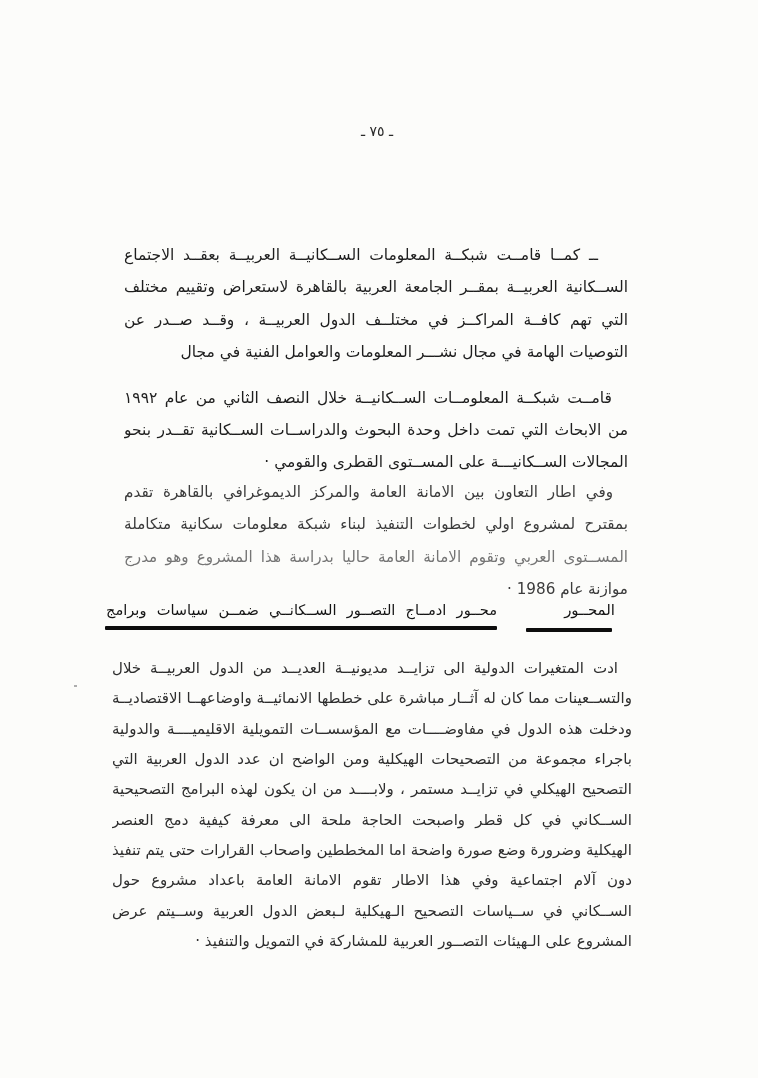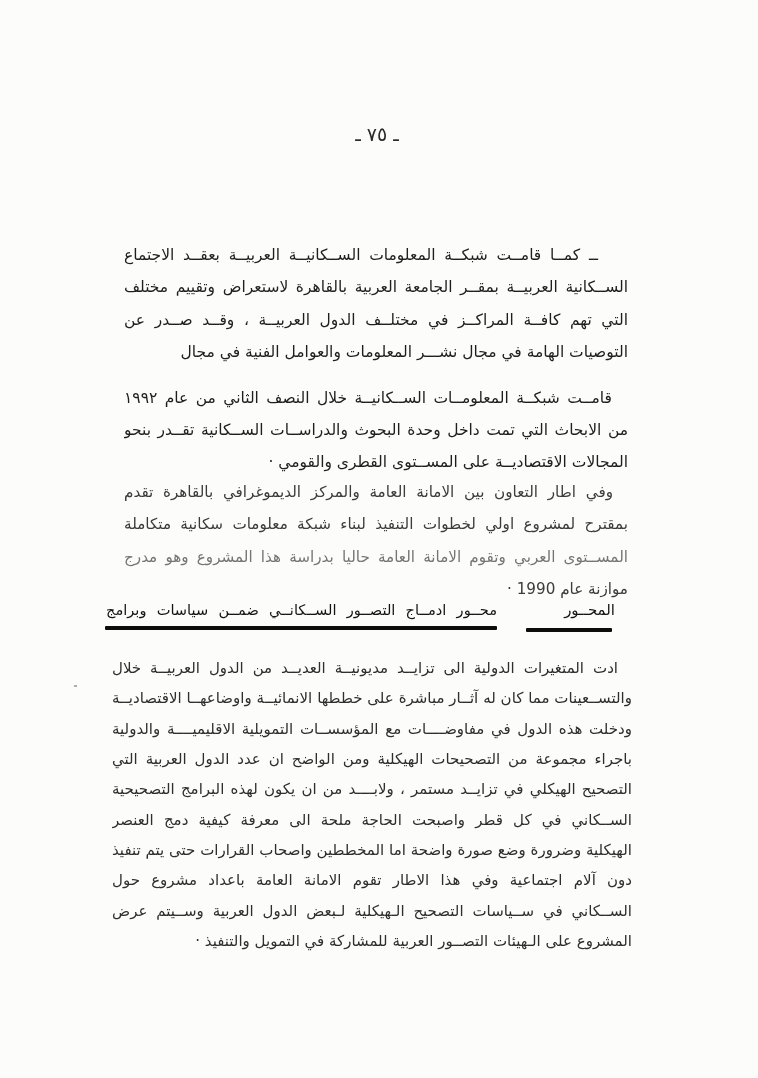--- a/index.html
+++ b/index.html
@@ -7,21 +7,21 @@
     position:relative;
     width:758px;height:1078px;
     margin:0 auto;
     background:#fcfcfa;
     overflow:hidden;
     font-family:"DejaVu Sans", sans-serif;
     color:#1e1e1e;
   }
   .pageno{
     position:absolute;top:123px;left:322px;width:110px;
-    text-align:center;font-size:19px;letter-spacing:2px;color:#2a2a2a;
+    text-align:center;font-size:14px;letter-spacing:2px;color:#2a2a2a;
   }
   .textblock{position:absolute;direction:rtl;}
   .textblock .line{
     direction:rtl;
     text-align:justify;
     text-align-last:justify;
     white-space:normal;
     overflow:hidden;
   }
   .textblock .line.last{text-align:right;text-align-last:right;}
@@ -69,28 +69,28 @@
   <div class="textblock" id="para-1">
       <div class="line first">ــ كمــا قامــت شبكــة المعلومات الســكانيــة العربيــة بعقــد الاجتماع الثاني لرؤســاء الوحدات</div>
       <div class="line">الســكانية العربيــة بمقــر الجامعة العربية بالقاهرة لاستعراض وتقييم مختلف المسائل المشتركـــــة</div>
       <div class="line">التي تهم كافــة المراكــز في مختلــف الدول العربيــة ، وقــد صــدر عن الاجتماع مجموعة مــــــن</div>
       <div class="line last">التوصيات الهامة في مجال نشـــر المعلومات والعوامل الفنية في مجال الدراســات الســكانيــة ·</div>
     </div>
 
   <div class="textblock" id="para-2">
       <div class="line first">قامــت شبكــة المعلومــات الســكانيــة خلال النصف الثاني من عام ١٩٩٢ بنشــر مجموعــــة</div>
       <div class="line">من الابحاث التي تمت داخل وحدة البحوث والدراســات الســكانية تقــدر بنحو ستــة ابحاث فــــــي</div>
-      <div class="line last">المجالات الاقتصاديــة على المســتوى القطرى والقومي ·</div>
+      <div class="line last">المجالات الســكانيـــة على المســتوى القطرى والقومي ·</div>
     </div>
 
   <div class="textblock" id="para-3">
       <div class="line first">وفي اطار التعاون بين الامانة العامة والمركز الديموغرافي بالقاهرة تقدم المركز</div>
       <div class="line">بمقترح لمشروع اولي لخطوات التنفيذ لبناء شبكة معلومات سكانية متكاملة علــــــى</div>
       <div class="line">المســتوى العربي وتقوم الامانة العامة حاليا بدراسة هذا المشروع وهو مدرج ضمــــــن</div>
-      <div class="line last">موازنة عام 1990 ·</div>
+      <div class="line last">موازنة عام 1986 ·</div>
     </div>
 
   <div class="heading-right">المحــور الخامــس :</div>
   <div class="heading-left">محــور ادمــاج التصــور الســكانــي ضمــن سياسات وبرامج التصحيح الهيكلية :</div>
   <div class="rule rule-right"></div>
   <div class="rule rule-left"></div>
 
   <div class="textblock" id="body-para">
       <div class="line first">ادت المتغيرات الدولية الى تزايــد مديونيــة العديــد من الدول العربيــة خلال الثمانينــــات</div>
       <div class="line">والتســعينات مما كان له آثــار مباشرة على خططها الانمائيــة واوضاعهــا الاقتصاديــة والاجتماعيــــة</div>

